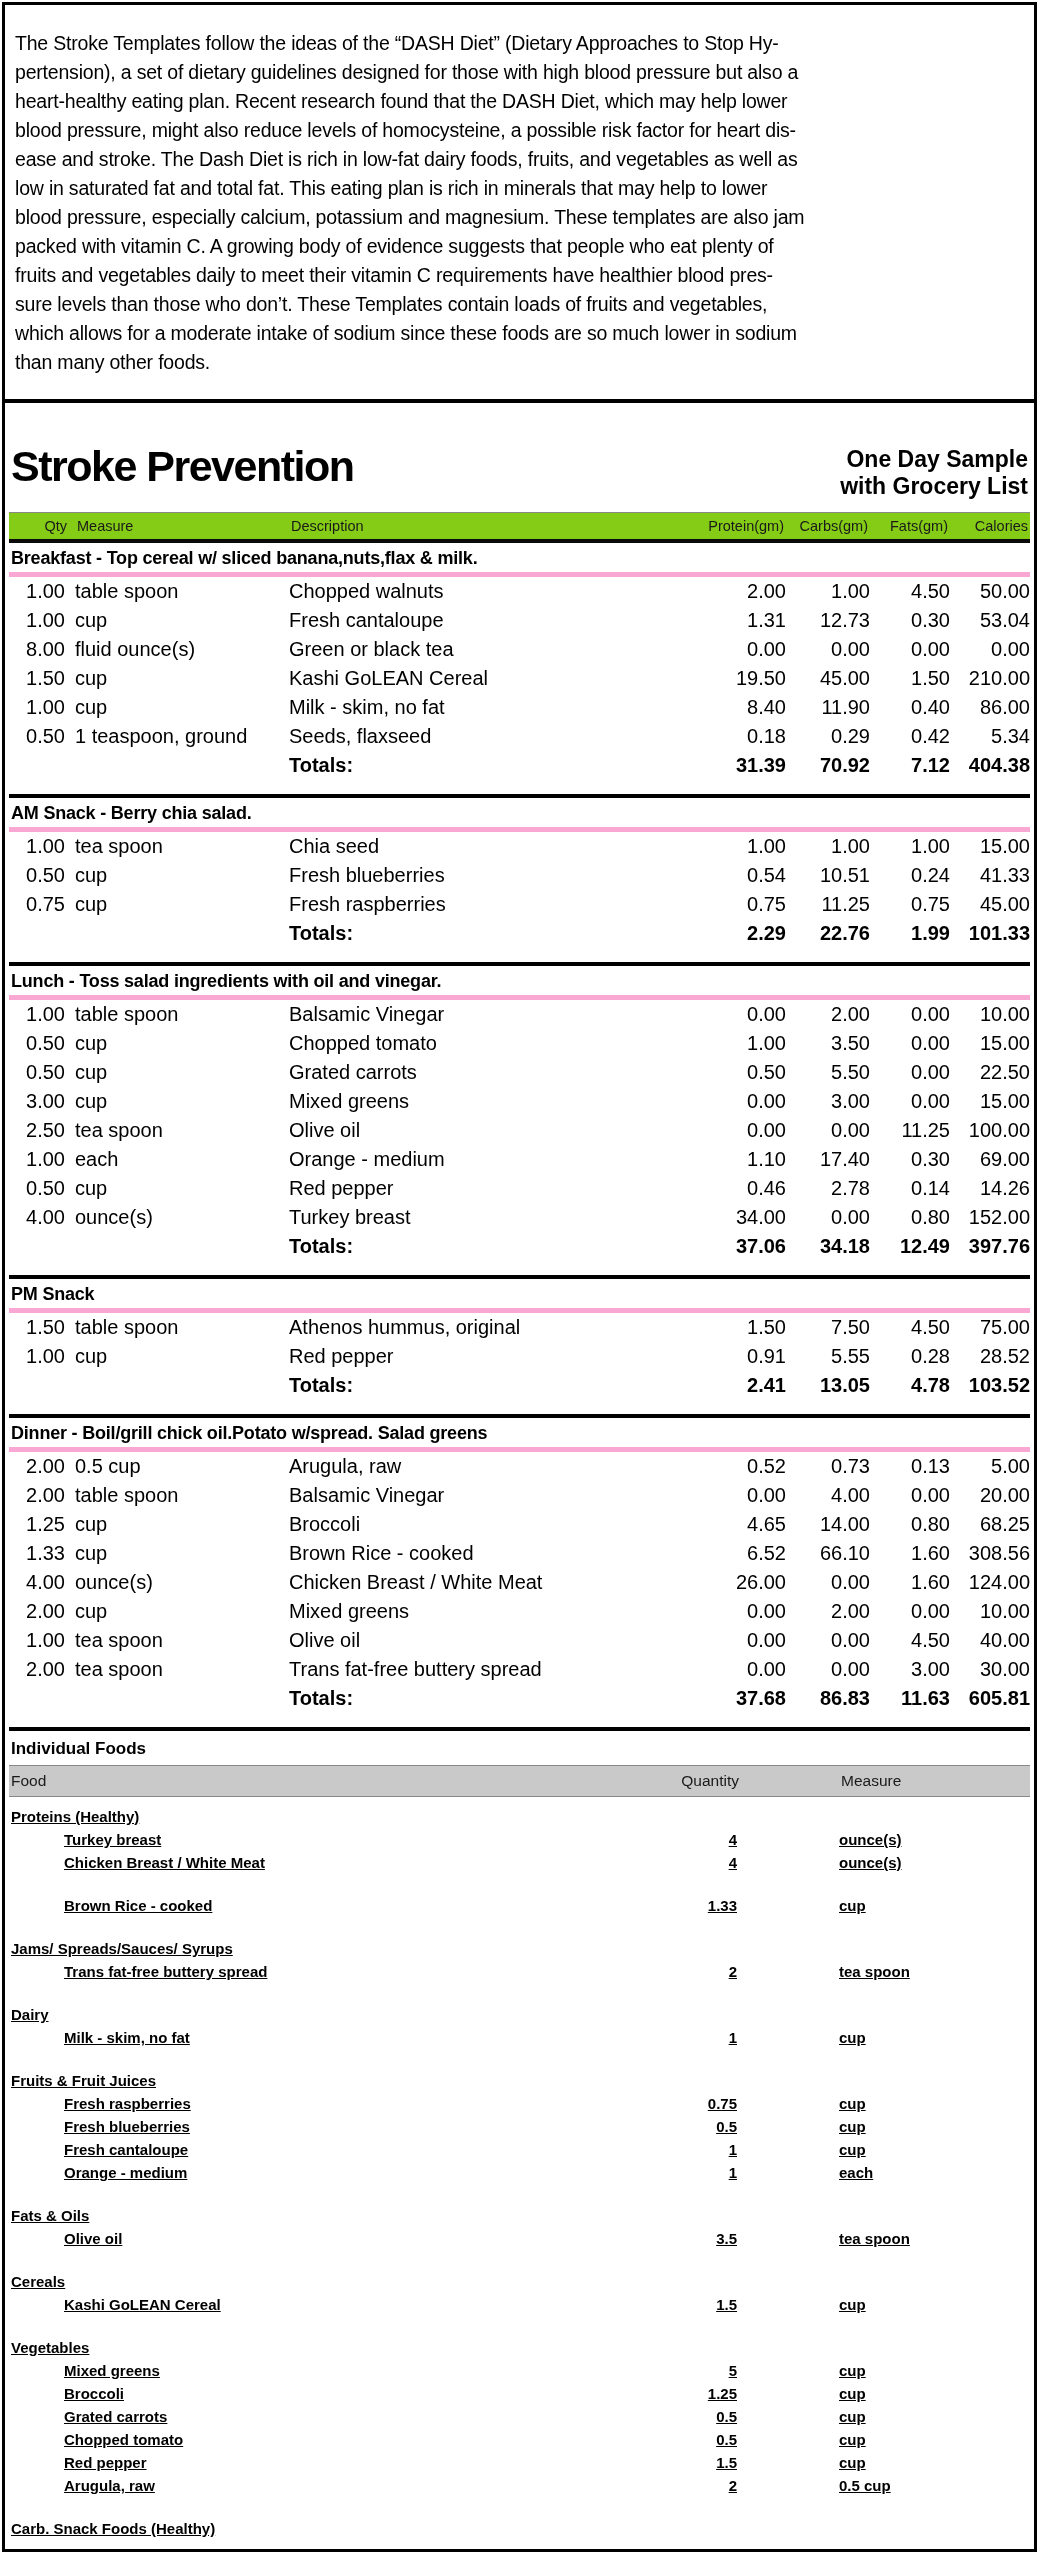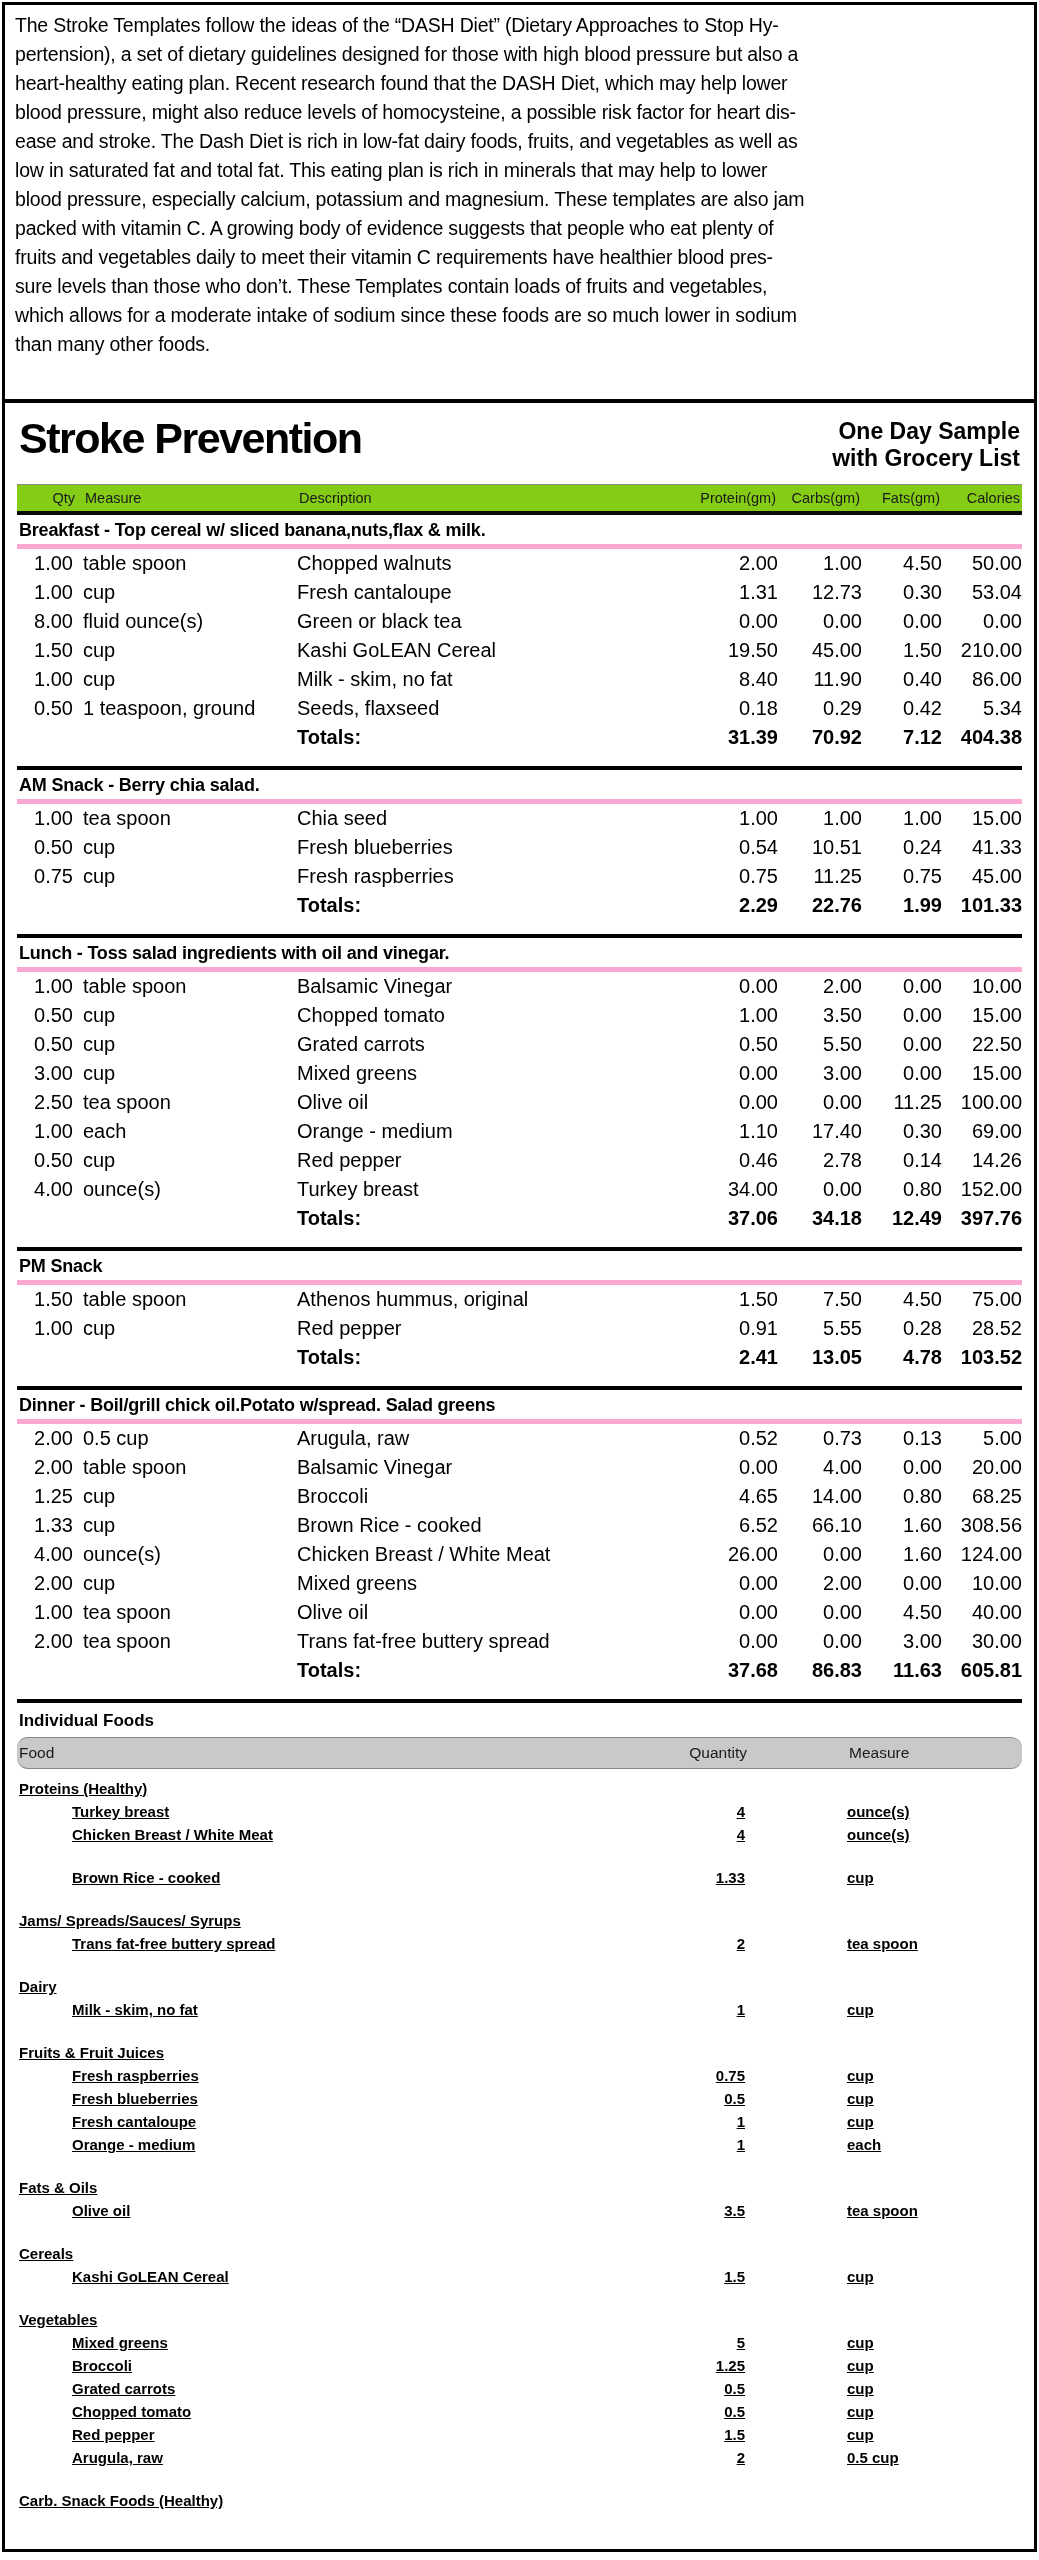--- a/index.html
+++ b/index.html
@@ -12,28 +12,28 @@
   .frame {
     margin:2px; height:2550px;
     border:3px solid #000;
     overflow:hidden;
     background:#fff;
   }
   
   .intro {
     height:398px;
     border-bottom:4px solid #000;
-    padding:6px 10px;
+    padding:24px 10px;
     font-size:19.5px;
     line-height:29px;
     letter-spacing:-0.2px;
     white-space:pre-line;
   }
   
-  .main { padding:0 12px; }
+  .main { padding:0 4px;margin-top:28px; }
   .report-header {
     display:flex; justify-content:space-between; align-items:flex-start;
     padding:12px 2px 12px 2px;
   }
   .title {
     font-size:43px; font-weight:bold; letter-spacing:-1.5px; line-height:46px;
   }
   .subtitle { text-align:right; font-weight:bold; font-size:23px; line-height:27px; padding-top:3px; }
   
   .grid7 { display:grid; grid-template-columns:56px 222px 1fr 92px 84px 80px 80px; }
@@ -59,21 +59,21 @@
   }
   .meal-row { height:29px; align-items:center; font-size:20px; }
   .meal-row.totals { font-weight:bold; margin-bottom:14px; }
   .section-divider {
     height:2px;
     border-top:2px solid #000;
     border-bottom:2px solid #000;
   }
   
   .if-title { font-size:17px; font-weight:bold; padding:8px 0 6px 2px; }
-  .grid3 { display:grid; grid-template-columns:616px 112px 1fr;border-radius:11px; }
+  .grid3 { display:grid; grid-template-columns:616px 112px 1fr; }
   .if-band {
     padding:6px 2px;
     font-size:15.5px;
     border-bottom:1px solid #888;
     align-items:center;
   }
   .if-quantity { text-align:right; }
   .if-measure { padding-left:102px; }
   .if-groups { padding-top:8px; }
   .if-group { margin-bottom:20px;text-decoration:underline; }

